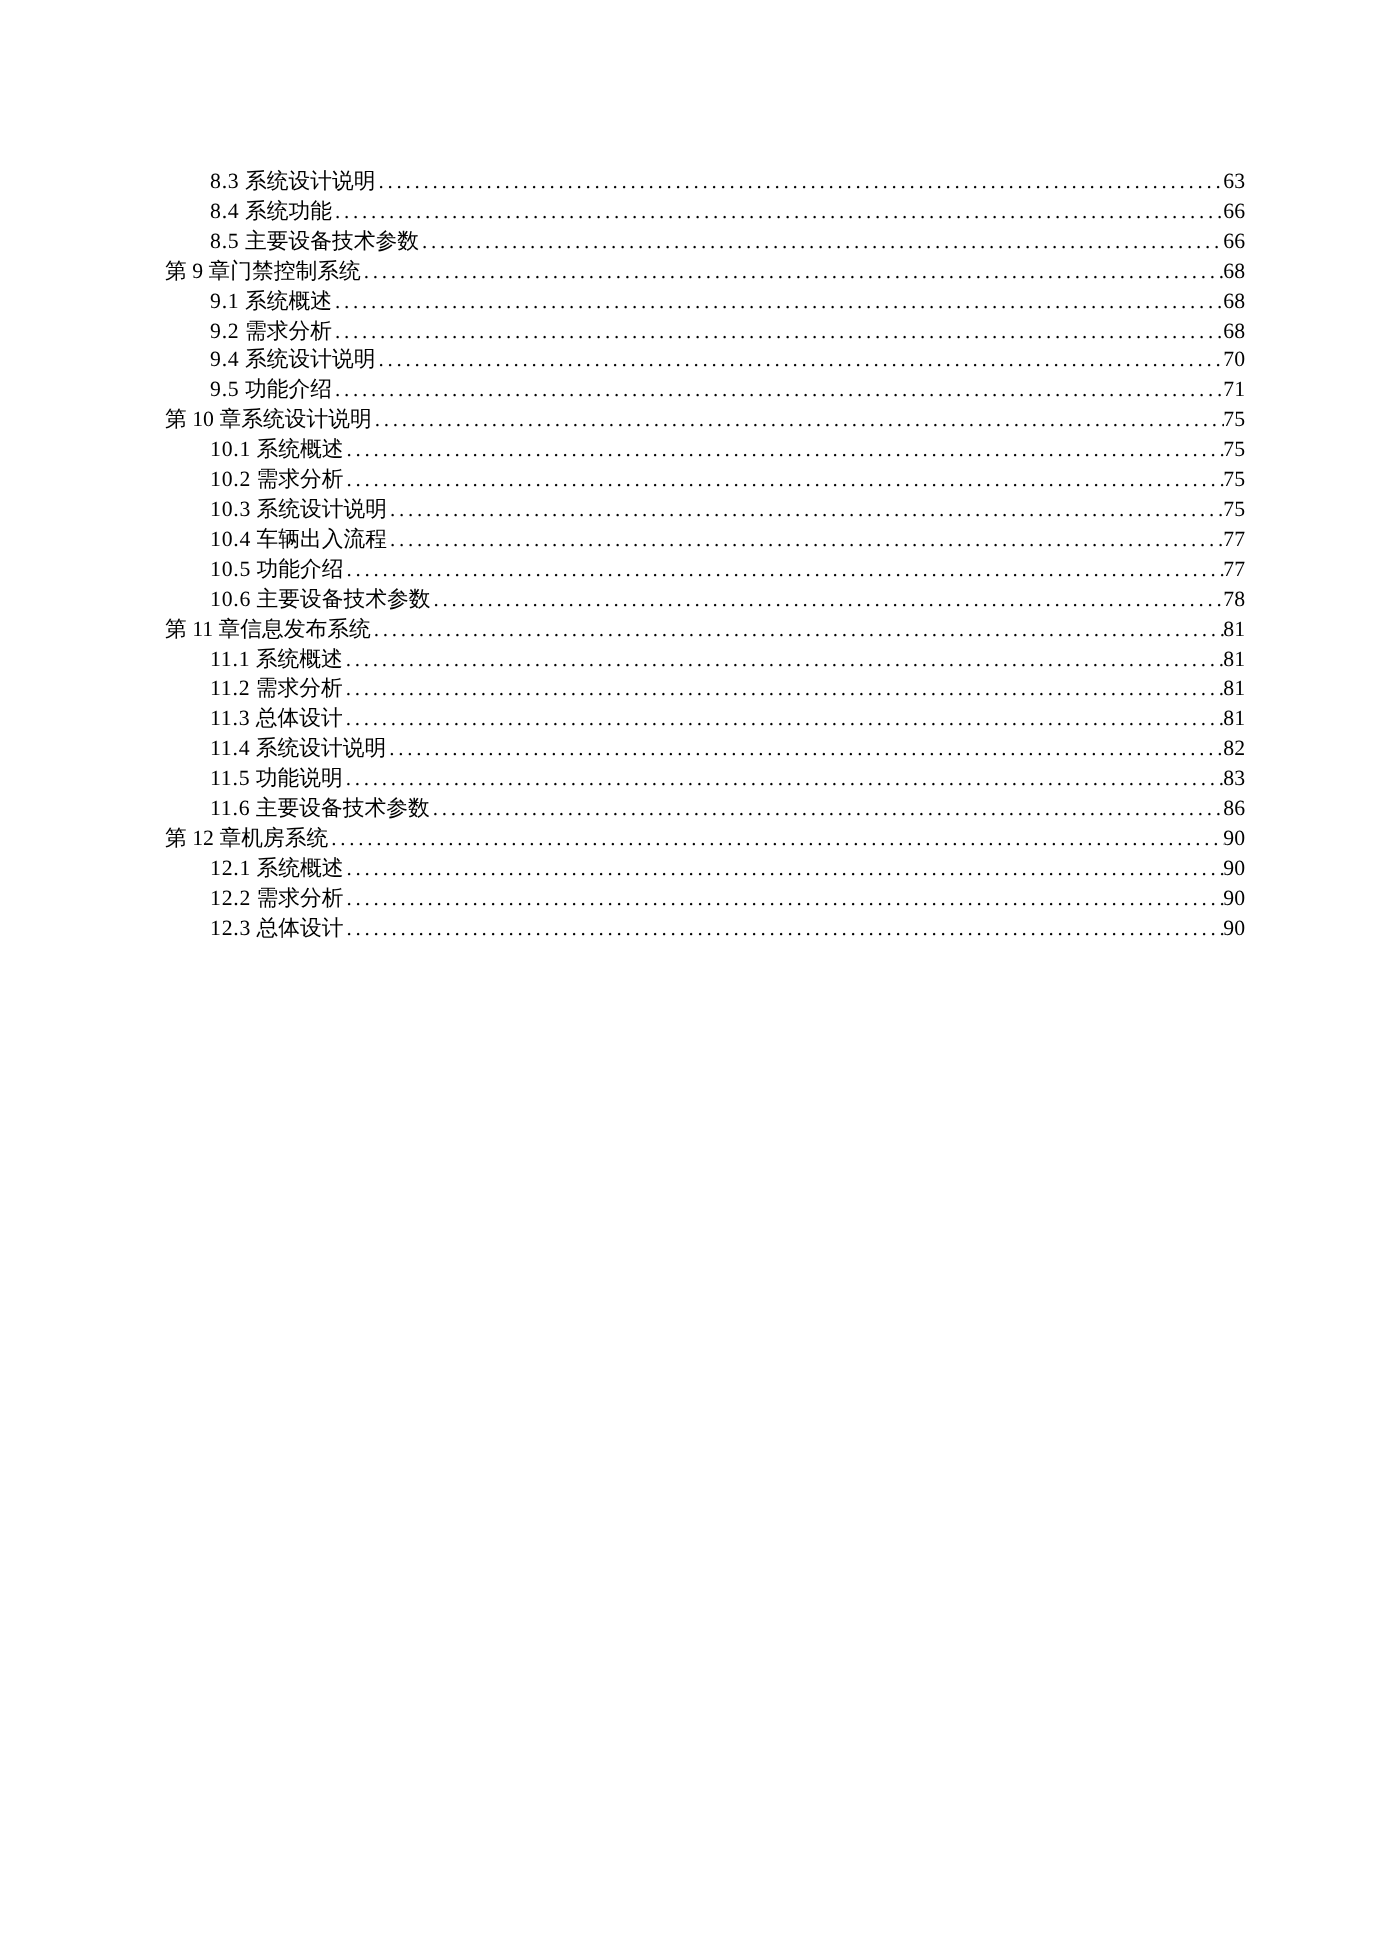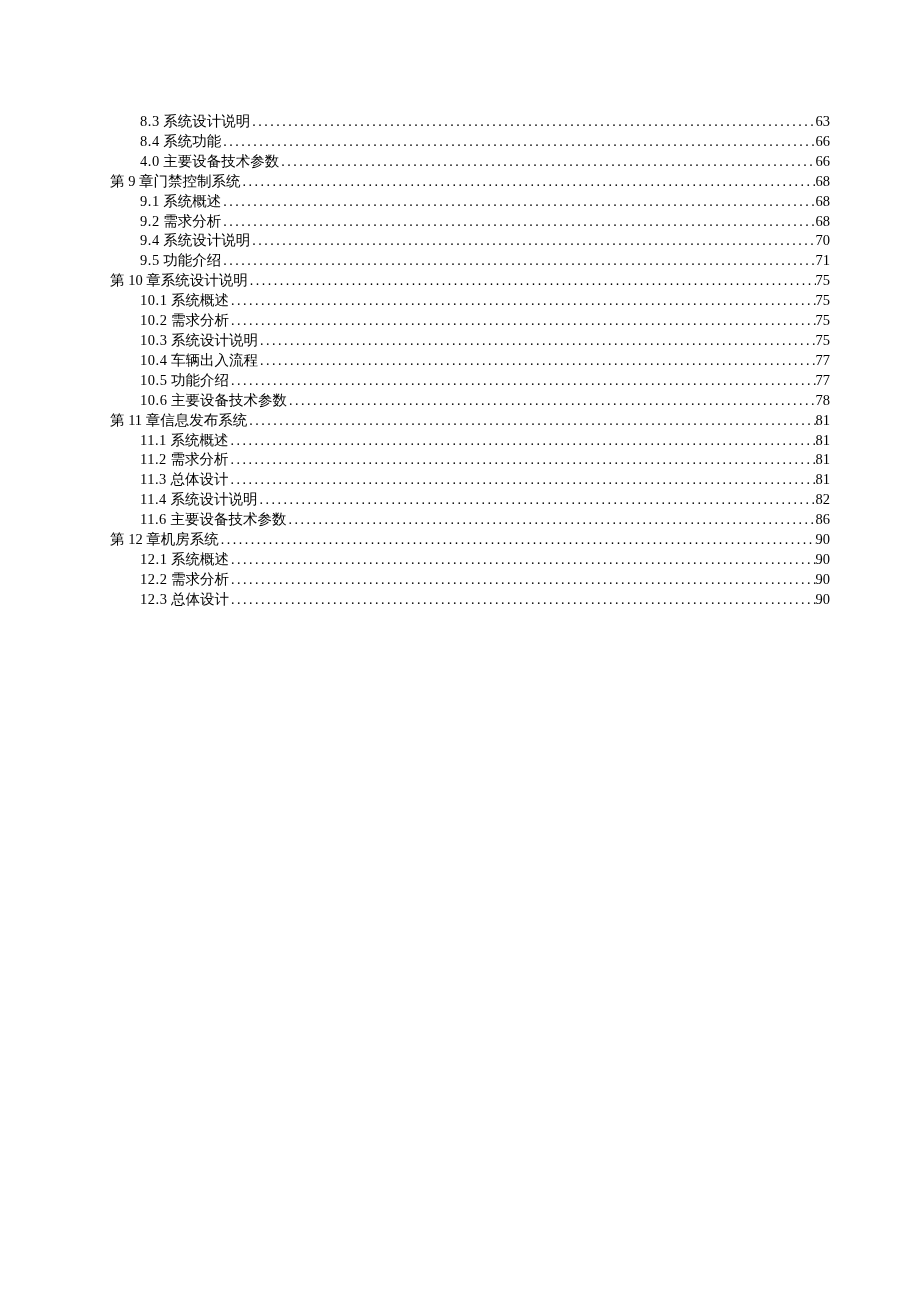--- a/index.html
+++ b/index.html
@@ -42,21 +42,21 @@
       <span class="toc-label"><span class="toc-num">8.3</span><span> 系统设计说明</span></span>
       <span class="toc-dots"></span>
       <span class="toc-page">63</span>
     </div>
     <div class="toc-row toc-sub">
       <span class="toc-label"><span class="toc-num">8.4</span><span> 系统功能</span></span>
       <span class="toc-dots"></span>
       <span class="toc-page">66</span>
     </div>
     <div class="toc-row toc-sub">
-      <span class="toc-label"><span class="toc-num">4.0</span><span> 主要设备技术参数</span></span>
+      <span class="toc-label"><span class="toc-num">8.5</span><span> 主要设备技术参数</span></span>
       <span class="toc-dots"></span>
       <span class="toc-page">66</span>
     </div>
     <div class="toc-row">
       <span class="toc-label"><span>第 9 章</span><span>门禁控制系统</span></span>
       <span class="toc-dots"></span>
       <span class="toc-page">68</span>
     </div>
     <div class="toc-row toc-sub">
       <span class="toc-label"><span class="toc-num">9.1</span><span> 系统概述</span></span>
@@ -132,20 +132,25 @@
       <span class="toc-label"><span class="toc-num">11.3</span><span> 总体设计</span></span>
       <span class="toc-dots"></span>
       <span class="toc-page">81</span>
     </div>
     <div class="toc-row toc-sub">
       <span class="toc-label"><span class="toc-num">11.4</span><span> 系统设计说明</span></span>
       <span class="toc-dots"></span>
       <span class="toc-page">82</span>
     </div>
     <div class="toc-row toc-sub">
+      <span class="toc-label"><span class="toc-num">11.5</span><span> 功能说明</span></span>
+      <span class="toc-dots"></span>
+      <span class="toc-page">83</span>
+    </div>
+    <div class="toc-row toc-sub">
       <span class="toc-label"><span class="toc-num">11.6</span><span> 主要设备技术参数</span></span>
       <span class="toc-dots"></span>
       <span class="toc-page">86</span>
     </div>
     <div class="toc-row">
       <span class="toc-label"><span>第 12 章</span><span>机房系统</span></span>
       <span class="toc-dots"></span>
       <span class="toc-page">90</span>
     </div>
     <div class="toc-row toc-sub">

